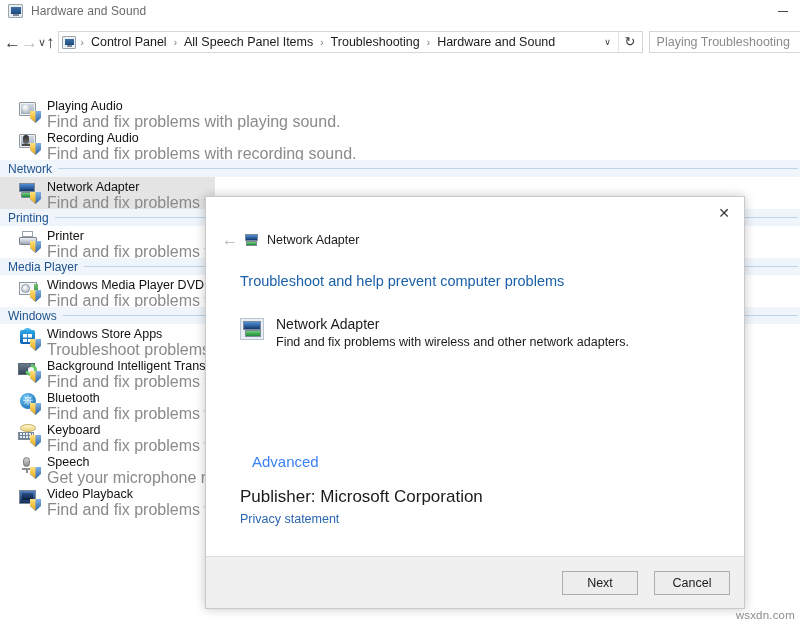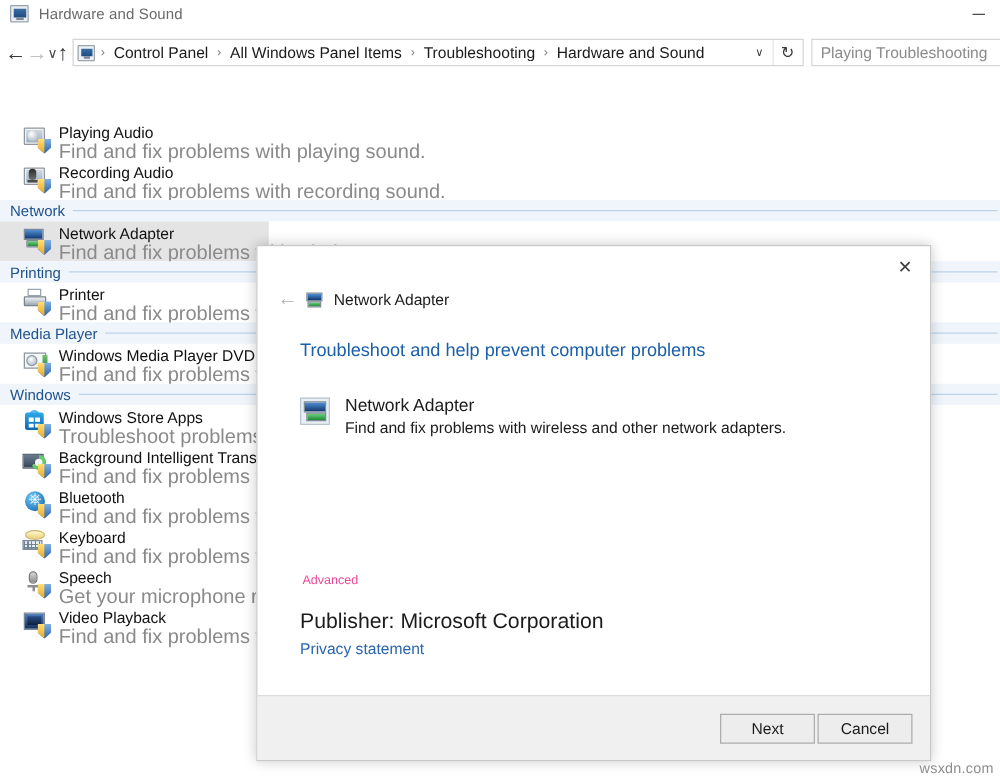--- a/index.html
+++ b/index.html
@@ -207,33 +207,33 @@
 
   .dlg-prog { display: flex; align-items: flex-start; }
   .dlg-prog-icon { width: 26px; height: 24px; position: relative; margin-right: 10px; margin-top: 3px; flex: 0 0 auto; }
   .dlg-prog-icon .p0{position:absolute;left:0;top:0;width:24px;height:22px;background:#e8eef4;border:1px solid #b9c4ce;}
   .dlg-prog-icon .p1{position:absolute;left:3px;top:3px;width:18px;height:9px;background:linear-gradient(#4f8fd6,#12386e);border:1px solid #7e8a97;}
   .dlg-prog-icon .p2{position:absolute;left:5px;top:12px;width:16px;height:7px;background:linear-gradient(#6dd17a,#1f8a38);border:1px solid #7e8a97;}
   .dlg-prog-name { font-size: 14px; color: #1b1b1b; line-height: 18px; }
   .dlg-prog-desc { font-size: 12.5px; color: #1b1b1b; line-height: 18px; }
 
   .dlg-advanced {
-    position: absolute; left: 36px; bottom: 86px;
-    font-size: 10px; color: #ec4899; text-decoration: none;
+    position: absolute; left: 46px; bottom: 86px;
+    font-size: 15px; color: #3b82f6; text-decoration: none;
   }
   .dlg-publisher {
     position: absolute; left: 34px; bottom: 49px; font-size: 17px; color: #1b1b1b;
   }
   .dlg-privacy {
     position: absolute; left: 34px; bottom: 30px; font-size: 12.5px; color: #2a66b0; text-decoration: none;
   }
 
   .dlg-footer {
     height: 52px; flex: 0 0 auto; background: #f0f0f0; border-top: 1px solid #dcdcdc;
-    display: flex; align-items: center; justify-content: flex-end; padding-right: 14px; gap: 2px;
+    display: flex; align-items: center; justify-content: flex-end; padding-right: 14px; gap: 16px;
   }
   .dlg-btn {
     width: 76px; height: 24px; background: #ededed; border: 1px solid #adadad;
     font-size: 12.5px; color: #1b1b1b; font-family: "Liberation Sans", sans-serif;
     display: flex; align-items: center; justify-content: center;
   }
 
   .watermark {
     position: absolute; right: 5px; bottom: 3px;
     font-size: 11.5px; color: #8d8d8d; letter-spacing: .2px; margin-top: 36px;
@@ -259,21 +259,21 @@
     <div class="nav-arrow nav-fwd">→</div>
     <div class="nav-recent">∨</div>
     <div class="nav-arrow nav-up">↑</div>
 
     <div class="addressbar">
       <div class="ab-icon"></div>
       <div class="crumbs">
         <span class="crumb-sep">›</span>
         <span class="crumb">Control Panel</span>
         <span class="crumb-sep">›</span>
-        <span class="crumb">All Windows Panel Items</span>
+        <span class="crumb">All Speech Panel Items</span>
         <span class="crumb-sep">›</span>
         <span class="crumb">Troubleshooting</span>
         <span class="crumb-sep">›</span>
         <span class="crumb">Hardware and Sound</span>
       </div>
       <div class="ab-caret">∨</div>
       <div class="ab-refresh">↻</div>
     </div>
 
     <div class="searchbox">

